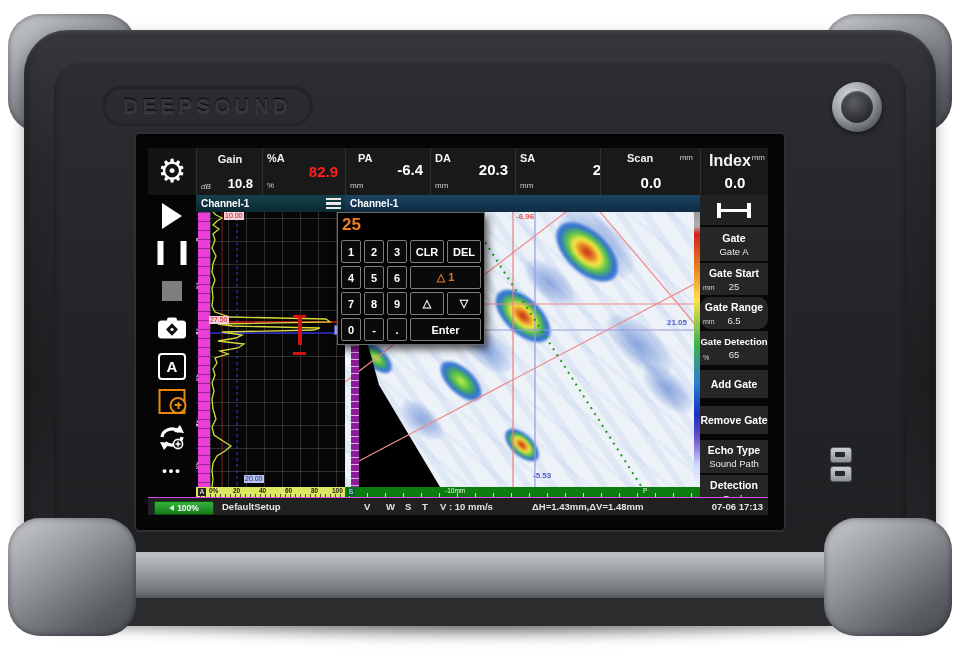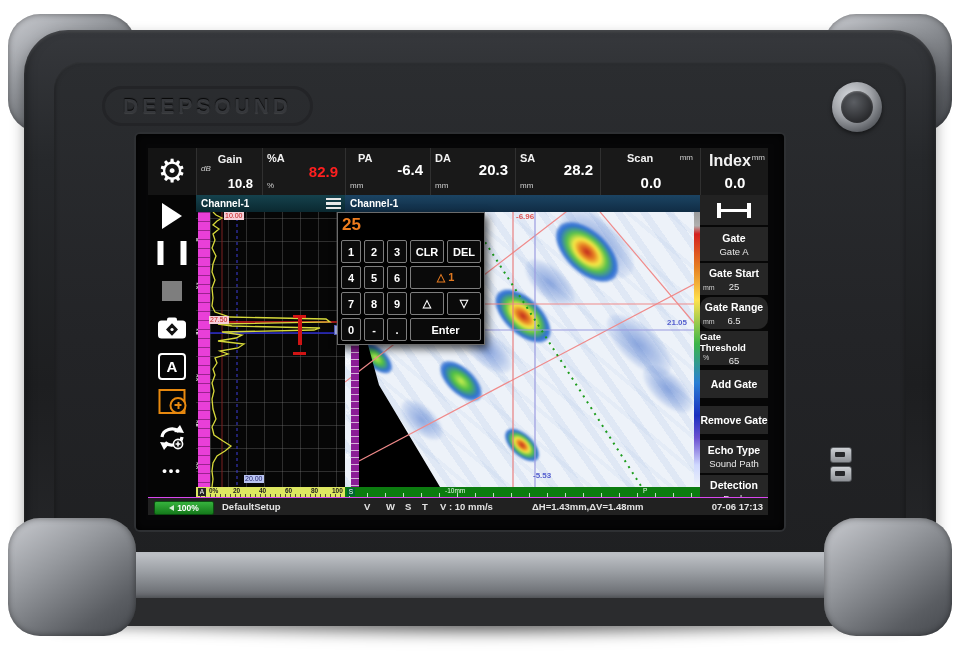--- a/index.html
+++ b/index.html
@@ -185,39 +185,39 @@
 <div class="abs bezel"></div>
 
 <div class="abs screen">
 
   <div class="abs topbar">
     <div class="abs tcell first" style="left:0;width:48px;">
       <div class="gear">⚙</div>
     </div>
     <div class="abs tcell" style="left:48px;width:66px;">
       <span class="abs t-label" style="top:5px;left:0;width:100%;text-align:center;">Gain</span>
-      <span class="abs t-unit" style="left:4px;bottom:22px;font-style:italic;">dB</span>
+      <span class="abs t-unit" style="left:4px;bottom:4px;font-style:italic;">dB</span>
       <span class="abs t-value" style="right:10px;bottom:4px;font-size:13px;">10.8</span>
     </div>
     <div class="abs tcell" style="left:114px;width:83px;">
       <span class="abs t-label" style="top:4px;left:4px;">%A</span>
       <span class="abs t-unit" style="left:4px;bottom:5px;">%</span>
       <span class="abs t-value red" style="right:8px;top:15px;">82.9</span>
     </div>
     <div class="abs tcell" style="left:197px;width:85px;">
       <span class="abs t-label" style="top:4px;left:4px;padding-left:8px;">PA</span>
       <span class="abs t-unit" style="left:4px;bottom:5px;">mm</span>
       <span class="abs t-value" style="right:8px;top:13px;">-6.4</span>
     </div>
     <div class="abs tcell" style="left:282px;width:85px;">
       <span class="abs t-label" style="top:4px;left:4px;">DA</span>
       <span class="abs t-unit" style="left:4px;bottom:5px;">mm</span>
       <span class="abs t-value" style="right:8px;top:13px;">20.3</span>
     </div>
-    <div class="abs tcell" style="left:367px;width:85px;">
+    <div class="abs tcell" style="left:367px;width:85px;padding-left:29px;">
       <span class="abs t-label" style="top:4px;left:4px;">SA</span>
       <span class="abs t-unit" style="left:4px;bottom:5px;">mm</span>
       <span class="abs t-value" style="right:8px;top:13px;">28.2</span>
     </div>
     <div class="abs tcell" style="left:452px;width:100px;">
       <span class="abs t-label" style="top:4px;left:26px;">Scan</span>
       <span class="abs t-unit" style="right:8px;top:5px;">mm</span>
       <span class="abs t-value" style="left:0;width:100%;text-align:center;bottom:4px;">0.0</span>
     </div>
     <div class="abs tcell" style="left:552px;width:68px;">
@@ -389,21 +389,21 @@
       <span class="rp-hd">Gate Start</span>
       <span class="rp-unit">mm</span>
       <span class="rp-val">25</span>
     </div>
     <div class="rp-cell" style="height:32px;border-radius:10px;">
       <span class="rp-hd">Gate Range</span>
       <span class="rp-unit">mm</span>
       <span class="rp-val">6.5</span>
     </div>
     <div class="rp-cell" style="height:34px;">
-      <span class="rp-hd" style="font-size:9.5px;">Gate Threshold</span>
+      <span class="rp-hd" style="font-size:9.5px;">Gate Detection</span>
       <span class="rp-unit">%</span>
       <span class="rp-val">65</span>
     </div>
     <div class="rp-btn" style="height:28px;margin-top:3px;">Add Gate</div>
     <div class="rp-btn" style="height:28px;margin-top:6px;">Remove Gate</div>
     <div class="rp-cell" style="height:33px;margin-top:4px;">
       <span class="rp-hd">Echo Type</span>
       <span class="rp-val">Sound Path</span>
     </div>
     <div class="rp-cell" style="height:33px;">

